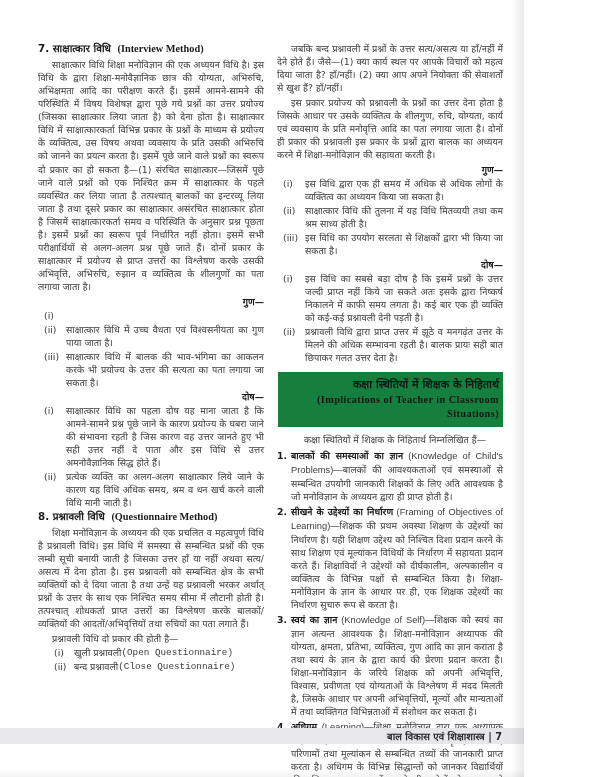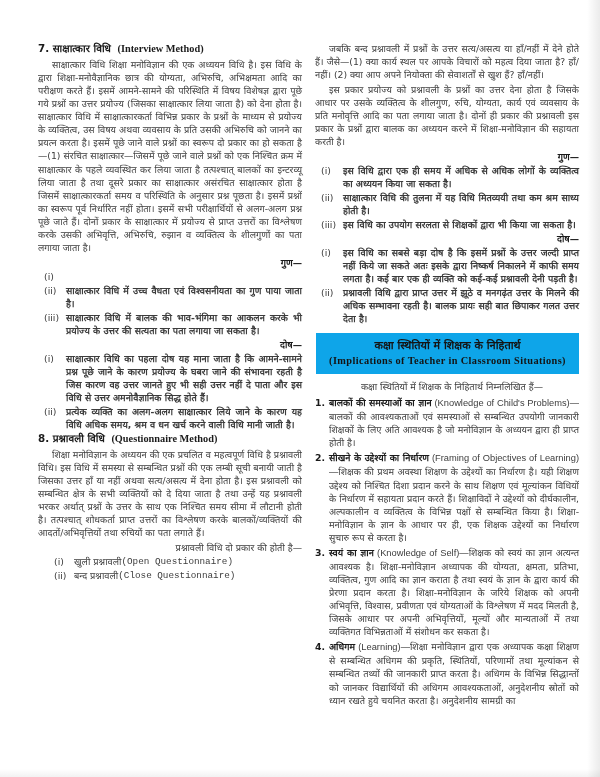--- a/index.html
+++ b/index.html
@@ -1,37 +1,37 @@
 <!DOCTYPE html>
 <html><head>
 <meta charset="utf-8">
 <style>
   html,body{margin:0;padding:0;background:#ffffff;}
-  .page{position:relative;width:600px;height:777px;background:#ffffff;overflow:hidden;
+  .page{position:relative;width:524px;height:777px;background:#ffffff;overflow:hidden;
         font-family:"DejaVu Sans",sans-serif;color:#3c3c3c;}
   .scan-edge-right{position:absolute;top:0;right:0;width:13px;height:100%;
         background:linear-gradient(to right,rgba(0,0,0,0),rgba(0,0,0,0.08));}
   .scan-edge-bottom{position:absolute;left:0;bottom:0;width:100%;height:8px;
         background:linear-gradient(to bottom,rgba(0,0,0,0),rgba(0,0,0,0.05));}
   .cols{position:absolute;top:42px;left:38px;right:21px;display:flex;gap:13px;}
   .col{flex:1;font-size:9.3px;line-height:1.40;text-align:justify;}
   h3.sec{font-size:10.3px;line-height:1.3;margin:0 0 3px 0;color:#1b1b1b;font-weight:bold;}
   h3.sec .en{font-family:"Liberation Serif",serif;margin-left:3px;}
   p.para{margin:0 0 2px 0;text-indent:14px;}
   .label{font-weight:bold;color:#1b1b1b;margin:1px 0 1px 0;text-align:right;}
   .rlist{margin:0 0 1px 0;}
   .ritem{display:flex;margin:0 0 1px 0;padding-left:6px;}
   .rlabel{flex:0 0 22px;color:#3c3c3c;}
-  .rtext{flex:1;text-align:justify;font-weight:bold;}
-  .types-intro{margin:1px 0;padding-left:14px;text-align:right;}
+  .rtext{flex:1;text-align:justify;}
+  .types-intro{margin:1px 0;padding-left:14px;text-align:left;}
   .type-line{display:flex;padding-left:16px;margin-bottom:1px;}
   .type-label{flex:0 0 20px;}
   .type-en{font-family:Liberation Mono, monospace;margin-left:0;}
   .type-hi{margin-right:0;}
-  .head-box{background:#0ea5e9;text-align:center;padding:5px 4px 6px 4px;margin:8px 0 6px 1px;color:#141414;}
+  .head-box{background:#15803d;text-align:right;padding:5px 4px 6px 4px;margin:8px 0 6px 1px;color:#141414;}
   .head-box .hi{display:block;font-weight:bold;font-size:11px;line-height:1.45;}
   .head-box .en{display:block;font-weight:bold;font-size:10.3px;line-height:1.35;
         font-family:"Liberation Serif",serif;letter-spacing:0.4px;}
   .imp-intro{margin:0 0 3px 0;padding-left:10px;text-align:center;}
   .imp-item{display:flex;margin:0 0 2px 0;}
   .imp-num{flex:0 0 14px;font-weight:bold;color:#1b1b1b;}
   .imp-text{flex:1;text-align:justify;}
   .imp-title{font-weight:bold;color:#1b1b1b;}
   .imp-en{font-family:Liberation Sans, sans-serif;}
   .footer-band{position:absolute;left:0;right:0;bottom:33px;height:16px;background:#e7e7e9;
@@ -161,16 +161,19 @@
         </div>
           <div class="imp-item">
           <span class="imp-num">4.</span>
           <span class="imp-text"><span class="imp-title">अधिगम</span><span class="imp-en"> (Learning)—</span><span class="imp-body">शिक्षा मनोविज्ञान द्वारा एक अध्यापक कक्षा शिक्षण से सम्बन्धित अधिगम की प्रकृति, स्थितियों, परिणामों तथा मूल्यांकन से सम्बन्धित तथ्यों की जानकारी प्राप्त करता है। अधिगम के विभिन्न सिद्धान्तों को जानकर विद्यार्थियों की अधिगम आवश्यकताओं, अनुदेशनीय स्रोतों को ध्यान रखते हुये चयनित करता है। अनुदेशनीय सामग्री का</span></span>
         </div>
         </div>
     </div>
 
   </div>
 
+  <div class="footer-band">
+    <span class="footer-text">बाल विकास एवं शिक्षाशास्त्र | 7</span>
+  </div>
 
   <div class="scan-edge-right"></div>
   <div class="scan-edge-bottom"></div>
 </div>
 
 </body></html>

